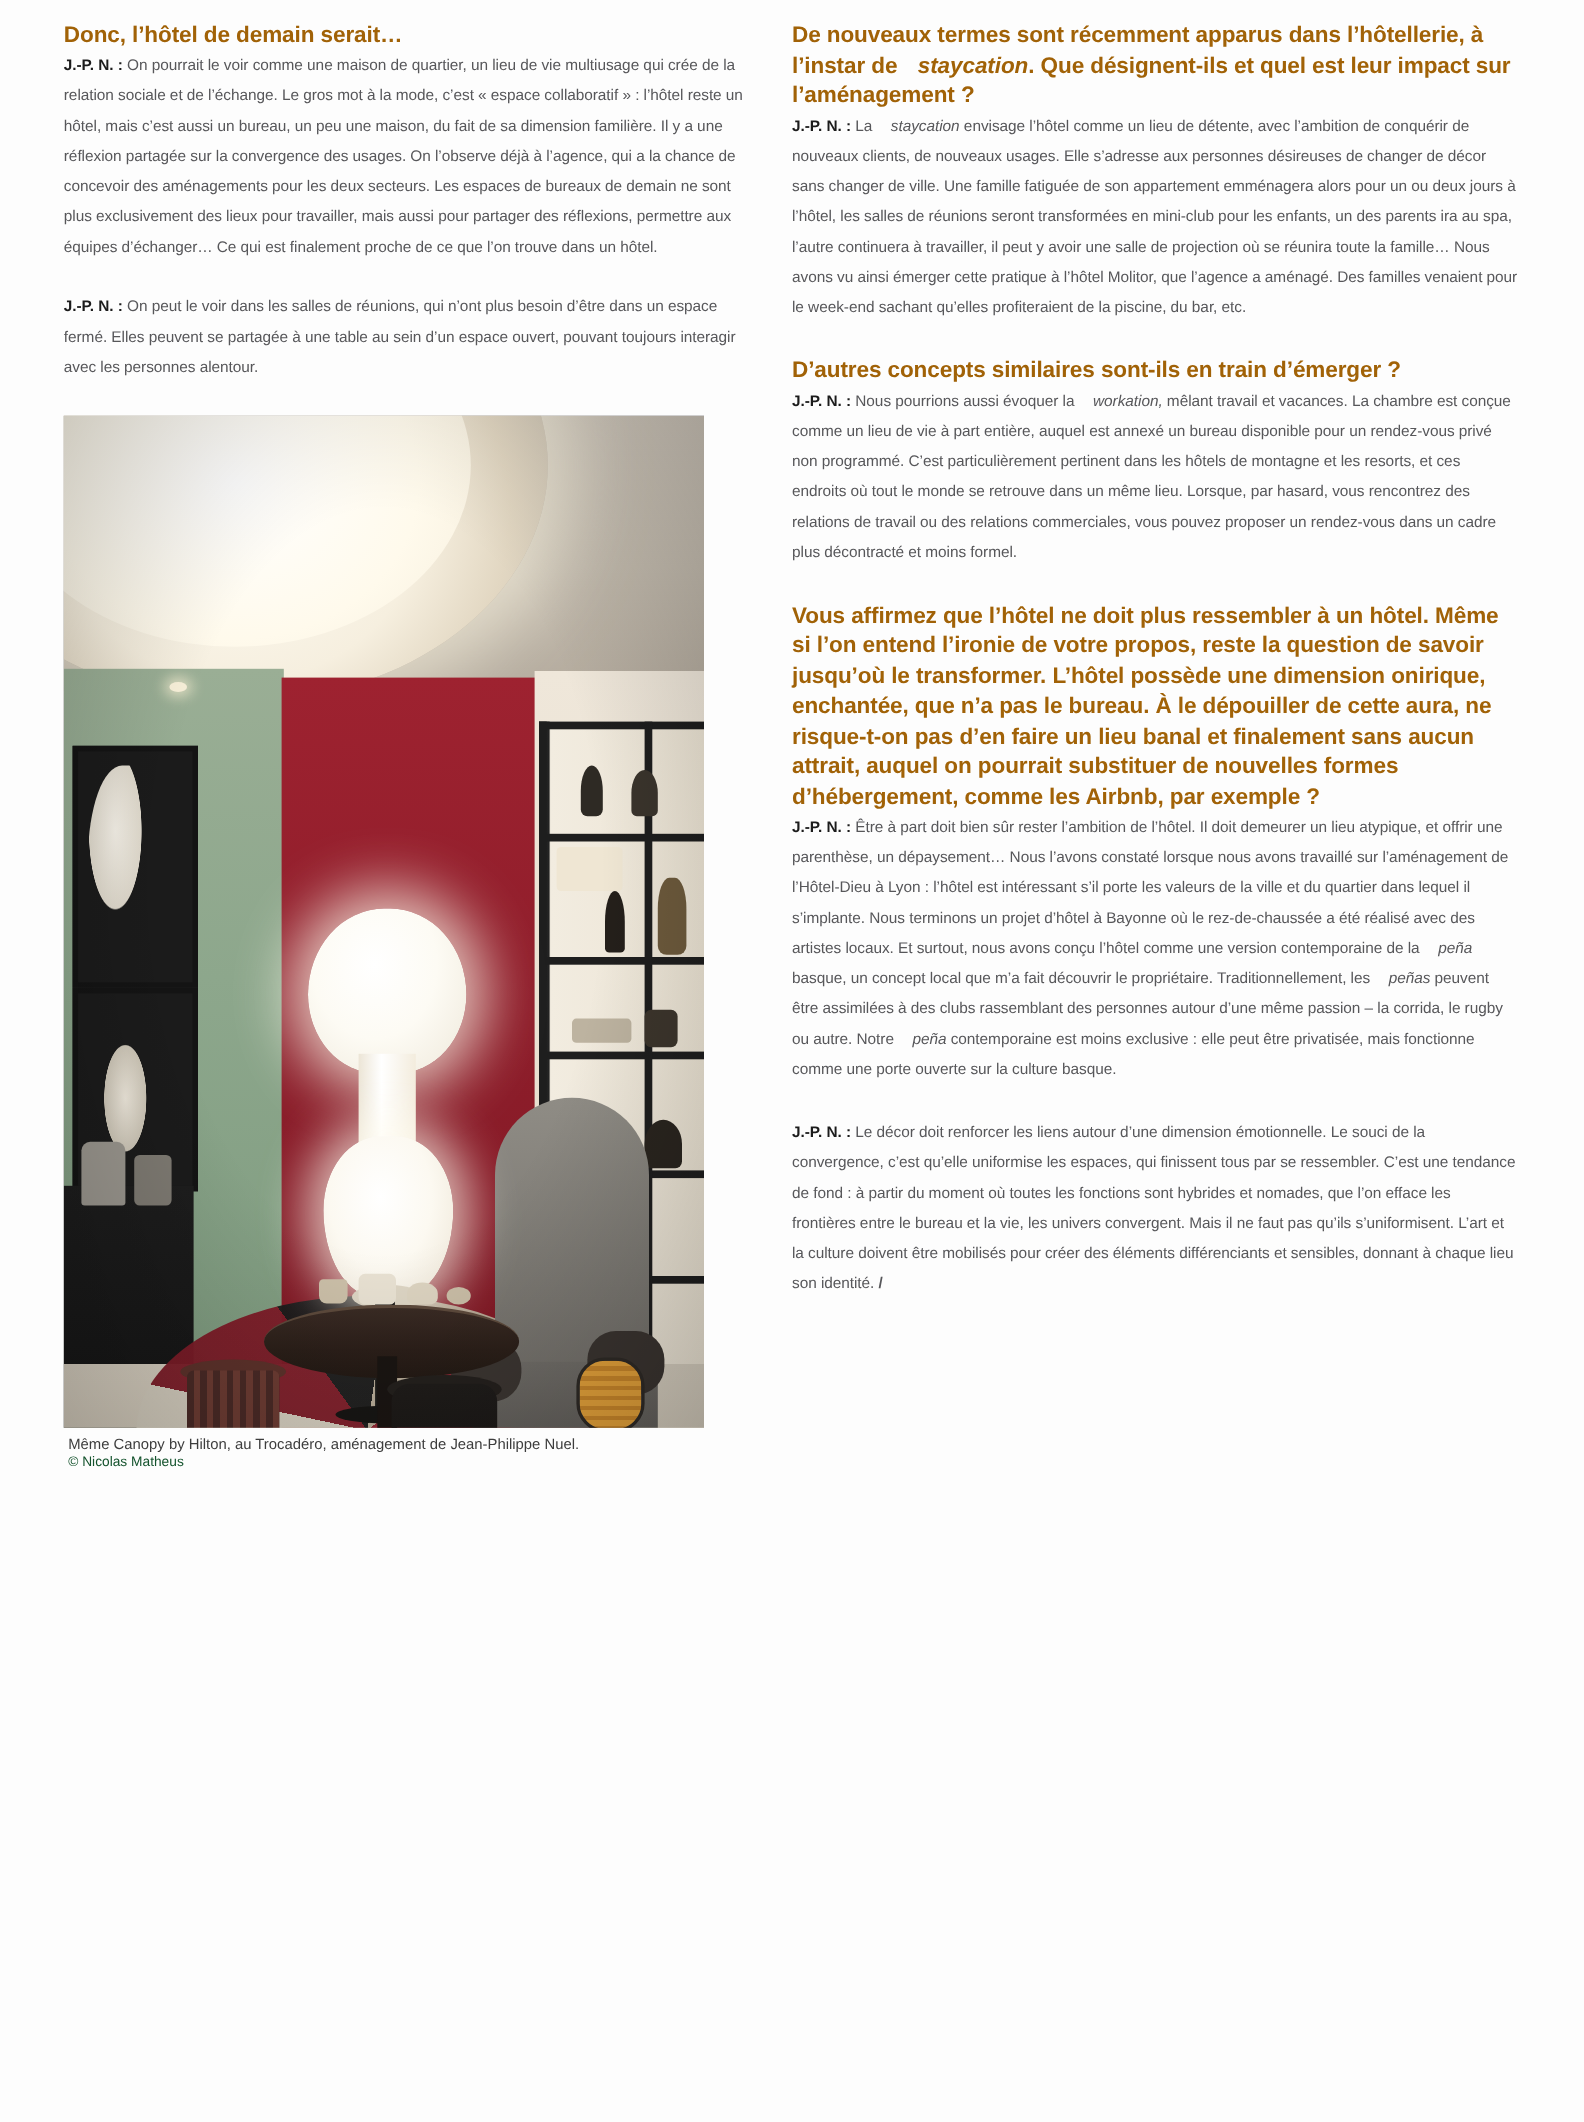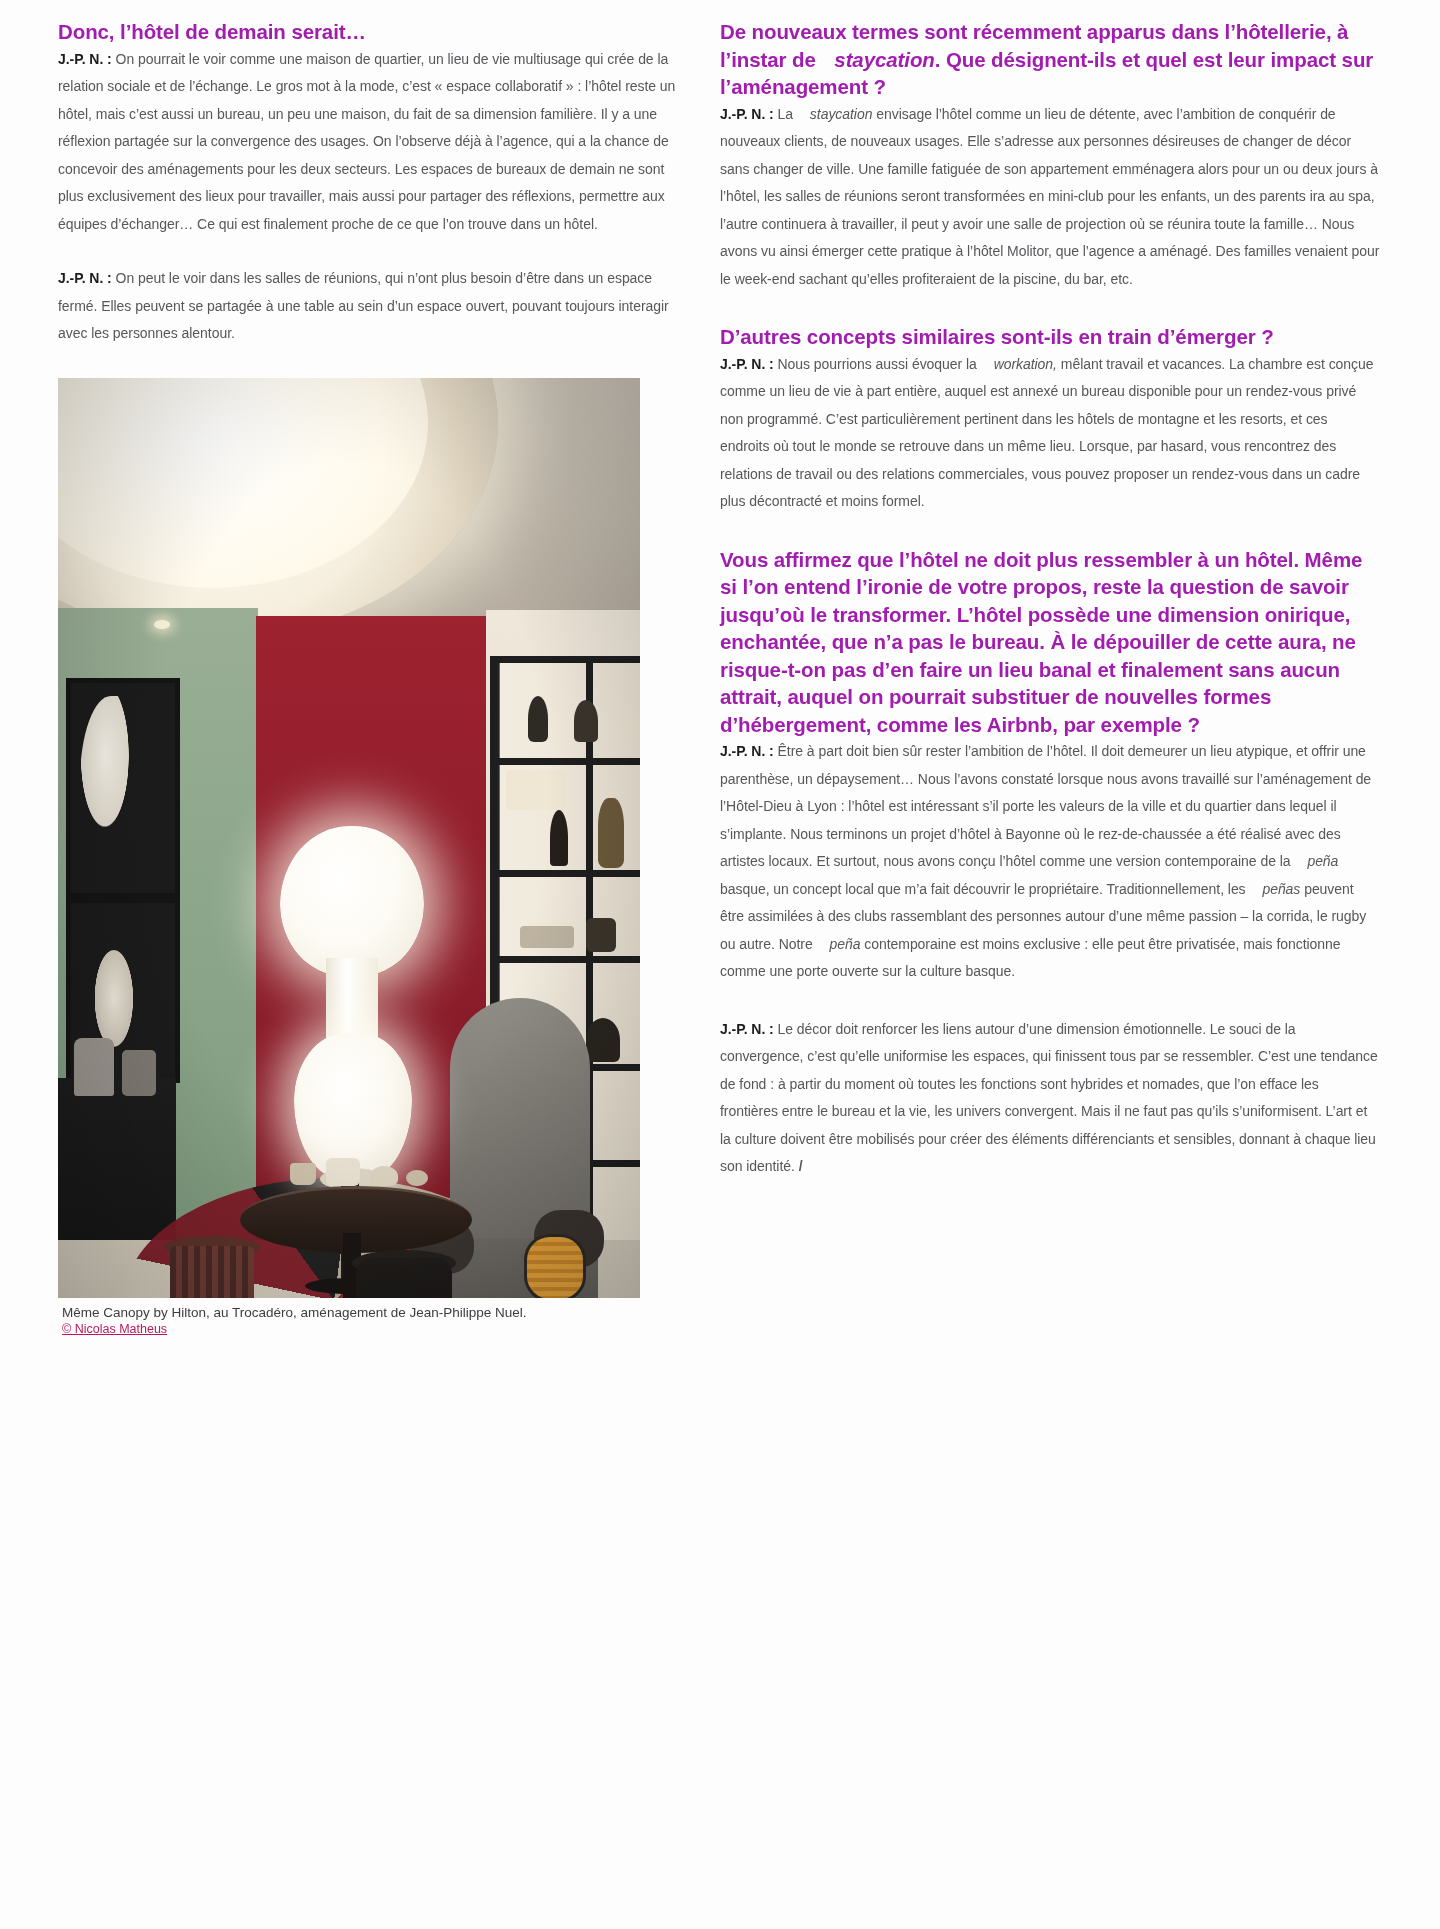--- a/index.html
+++ b/index.html
@@ -36,21 +36,21 @@
     flex: 0 0 620px;
   }
   .col-right {
     width: 660px;
     flex: 0 0 660px;
   }
 
   
   .q {
     font-weight: bold;
-    color: #a21caf;
+    color: #a16207;
     font-size: 20.5px;
     line-height: 27.5px;
     letter-spacing: -0.1px;
     margin: 0 0 0 0;
   }
   .a {
     font-size: 14px;
     line-height: 27.5px;
     color: #57575a;
     margin: 0;
@@ -86,22 +86,21 @@
   .caption {
     font-size: 13.5px;
     line-height: 16.5px;
     color: #3d3d3d;
     margin-top: 7px;
     padding-left: 4px;
   }
   .caption .credit {
     display: block;
     font-size: 12.5px;
-    color: #be185d;
-    text-decoration: underline;
+    color: #14532d;
   }
 
   
   .ph { position: absolute; }
   
   .ceiling {
     left: 0; top: 0; width: 582px; height: 250px;
     background: linear-gradient(180deg,#cfc7bb 0%, #c3bbae 55%, #b4ab9e 100%);
   }
   .ceiling-ring {

